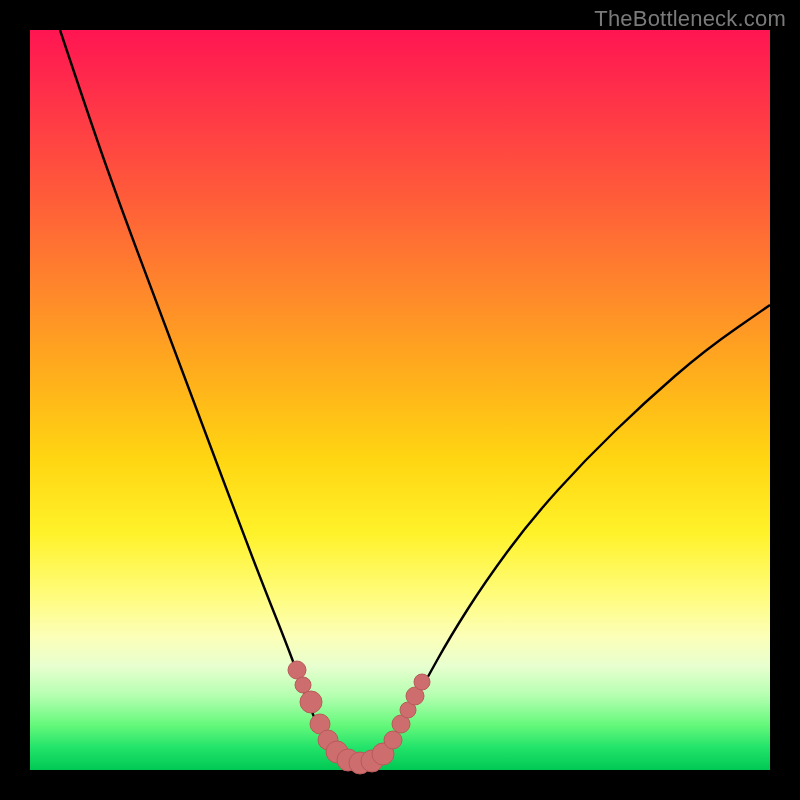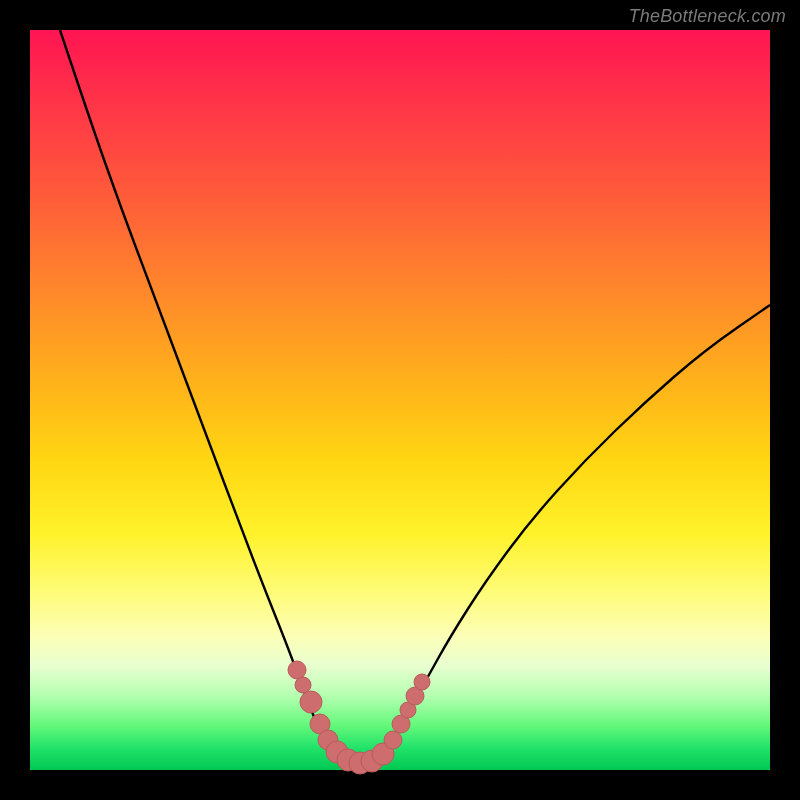--- a/index.html
+++ b/index.html
@@ -48,24 +48,23 @@
     top: 30px;
     width: 740px;
     height: 740px;
     overflow: visible;
   }
   .watermark {
     position: absolute;
     top: 6px;
     right: 14px;
     color: #7a7a7a;
-    font-size: 18px;
+    font-size: 22px;
     letter-spacing: 0.2px;
     font-weight: 500;
-    font-style: italic;
   }
 </style>
 </head>
 <body>
 
 <div class="frame"></div>
 <div class="plot-area"></div>
 
 <svg class="curves" viewBox="0 0 740 740" preserveAspectRatio="none">
   <path d="M30 0 Q60 90 75 132.5 Q90 175 105 215 Q120 255 135 295 Q150 335 165 375 Q180 415 195 455 Q210 495 222.5 527.5 Q235 560 245 585 Q255 610 262.5 630 Q270 650 275 664 Q280 678 285 689 Q290 700 295 708 Q300 716 305 720.5 L310 725" fill="none" stroke="#000" stroke-width="2.4"></path>

